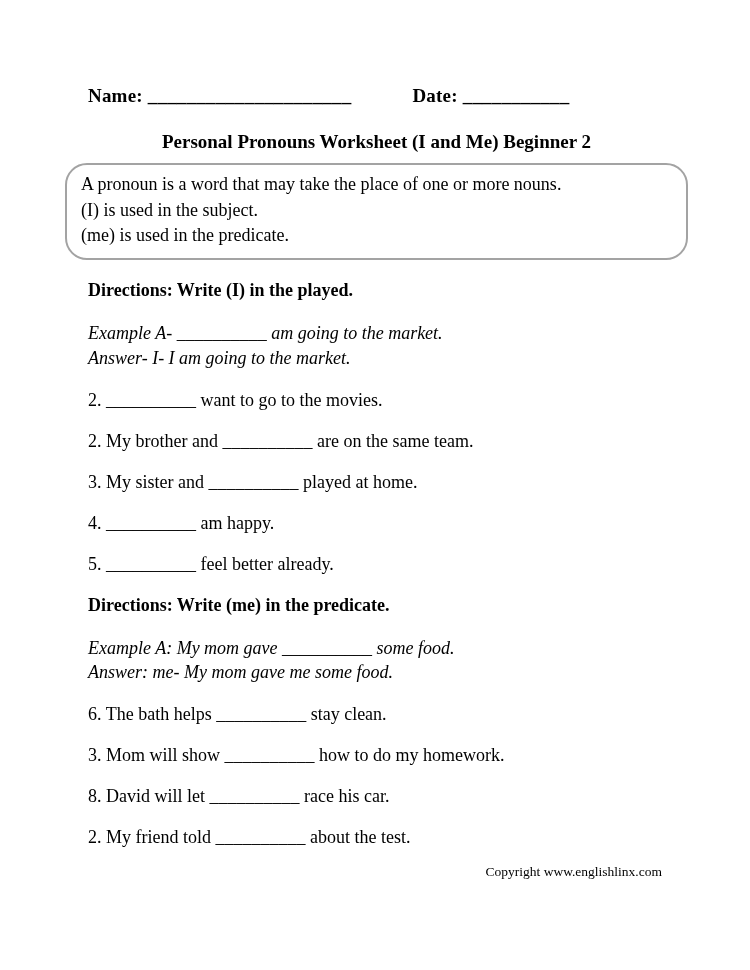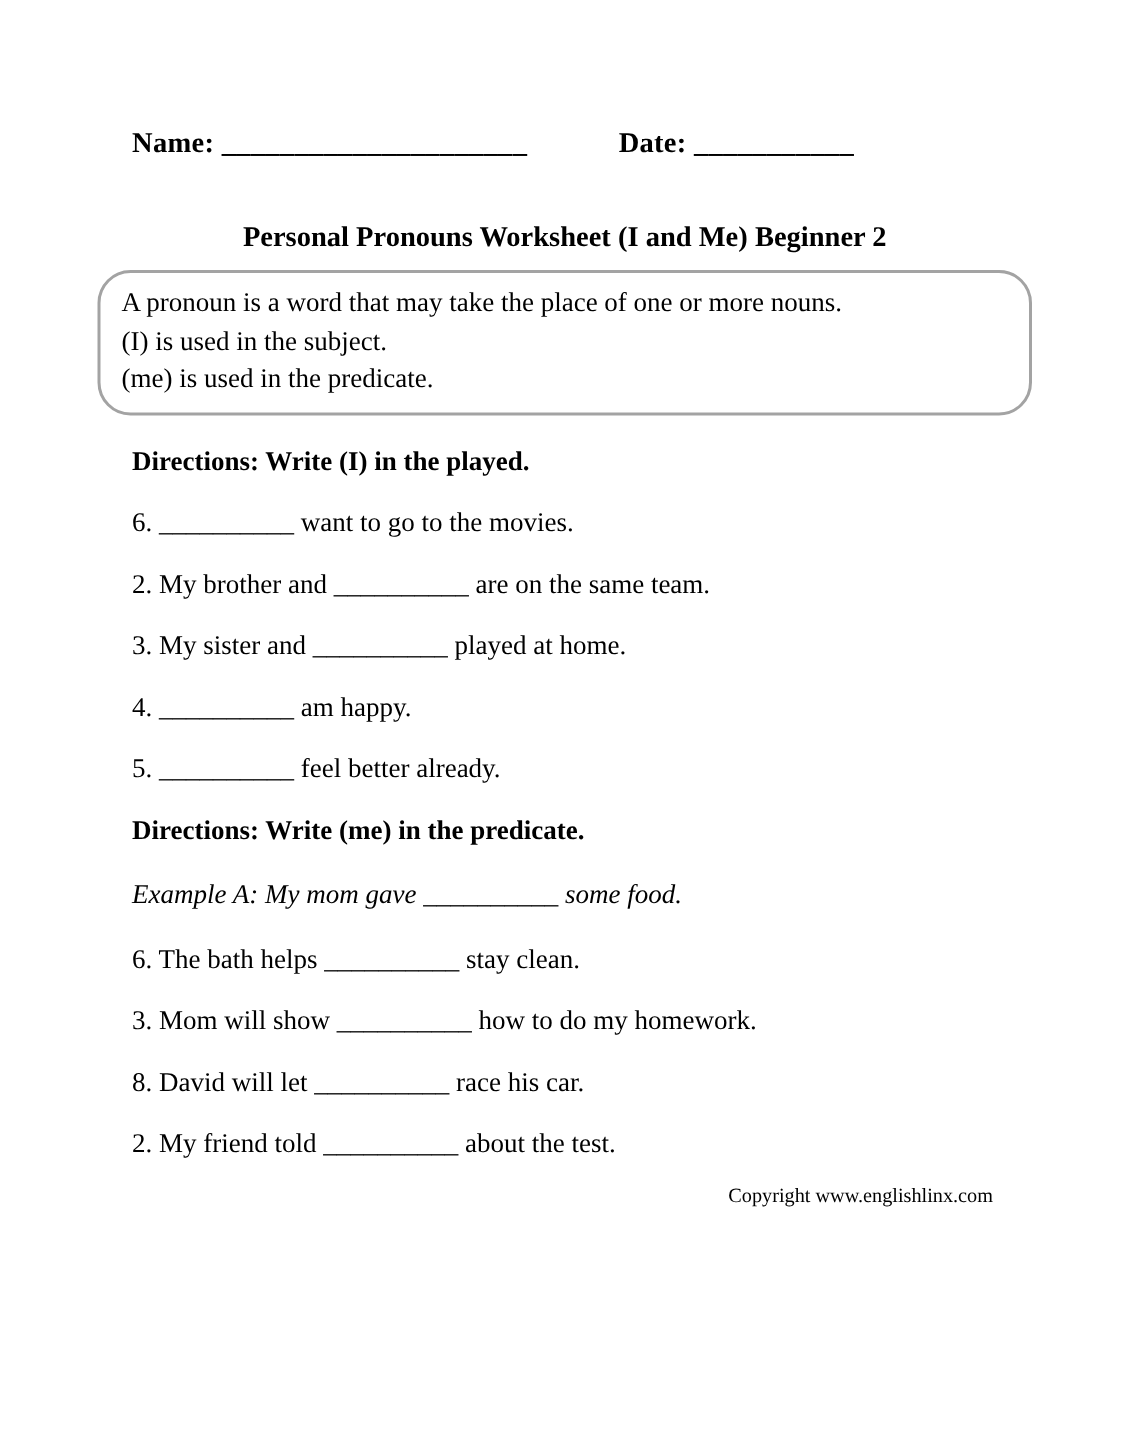--- a/index.html
+++ b/index.html
@@ -24,21 +24,21 @@
     font-weight: bold;
     letter-spacing: 0.2px;
     white-space: nowrap;
   }
   .name-date-row .blank { font-weight: bold; }
   .date-label { margin-left: 56px; }
   .title {
     text-align: center;
     font-weight: bold;
     font-size: 19px;
-    margin-top: 41px;
+    margin-top: 24px;
   }
   .info-box {
     border: 2px solid #a3a3a3;
     border-radius: 22px;
     margin-top: 10px;
     padding: 7px 14px 9px 14px;
     font-size: 18px;
     line-height: 1.43;
   }
   .directions {
@@ -80,31 +80,36 @@
   <div class="title">Personal Pronouns Worksheet (I and Me) Beginner 2</div>
 
   <div class="info-box">
     <div>A pronoun is a word that may take the place of one or more nouns.</div>
     <div>(I) is used in the subject.</div>
     <div>(me) is used in the predicate.</div>
   </div>
 
   <div class="directions">Directions: Write (I) in the played.</div>
 
+  <div class="example-block">
+    <div>Example A- __________ am going to the market.</div>
+    <div>Answer- I- I am going to the market.</div>
+  </div>
 
-  <div class="item">6. __________ want to go to the movies.</div>
+  <div class="item">2. __________ want to go to the movies.</div>
   <div class="item">2. My brother and __________ are on the same team.</div>
   <div class="item">3. My sister and __________ played at home.</div>
   <div class="item">4. __________ am happy.</div>
   <div class="item">5. __________ feel better already.</div>
 
   <div class="directions">Directions: Write (me) in the predicate.</div>
 
   <div class="example-block">
     <div>Example A:  My mom gave __________ some food.</div>
+    <div>Answer: me- My mom gave me some food.</div>
   </div>
 
   <div class="item">6. The bath helps __________ stay clean.</div>
   <div class="item">3. Mom will show __________ how to do my homework.</div>
   <div class="item">8. David will let __________ race his car.</div>
   <div class="item">2. My friend told __________ about the test.</div>
 
   <div class="footer">Copyright www.englishlinx.com</div>
 
 </div>

